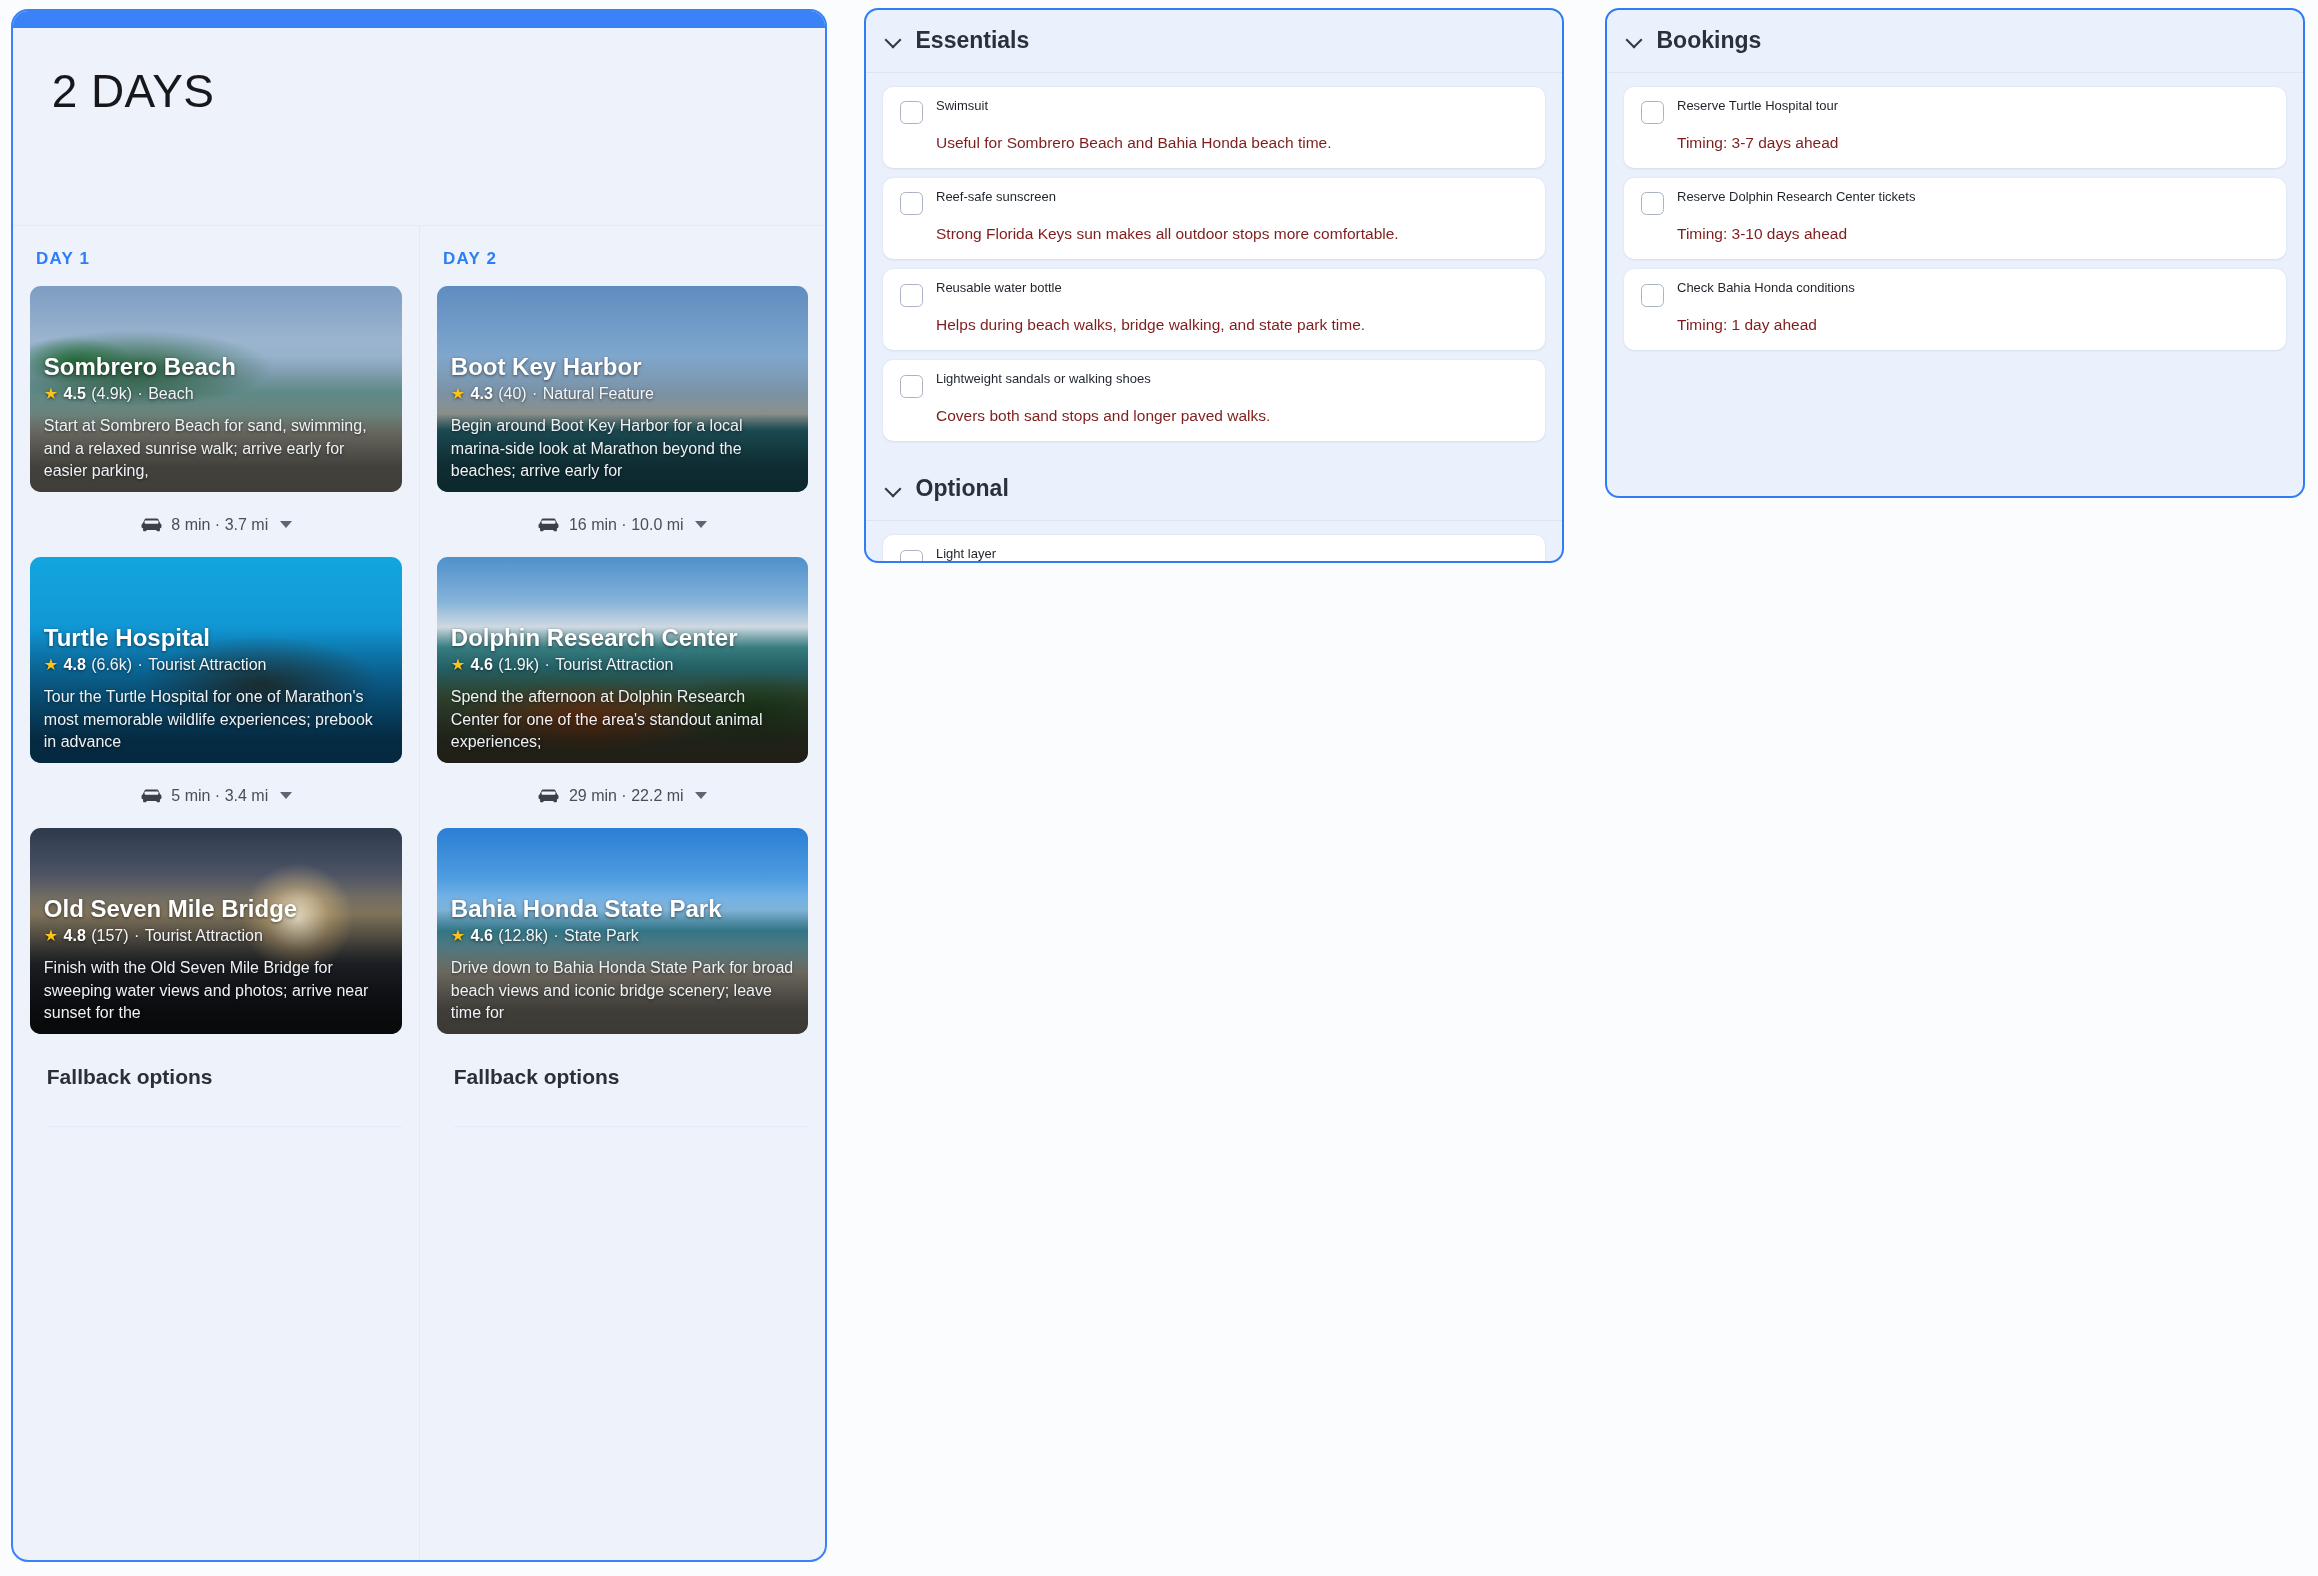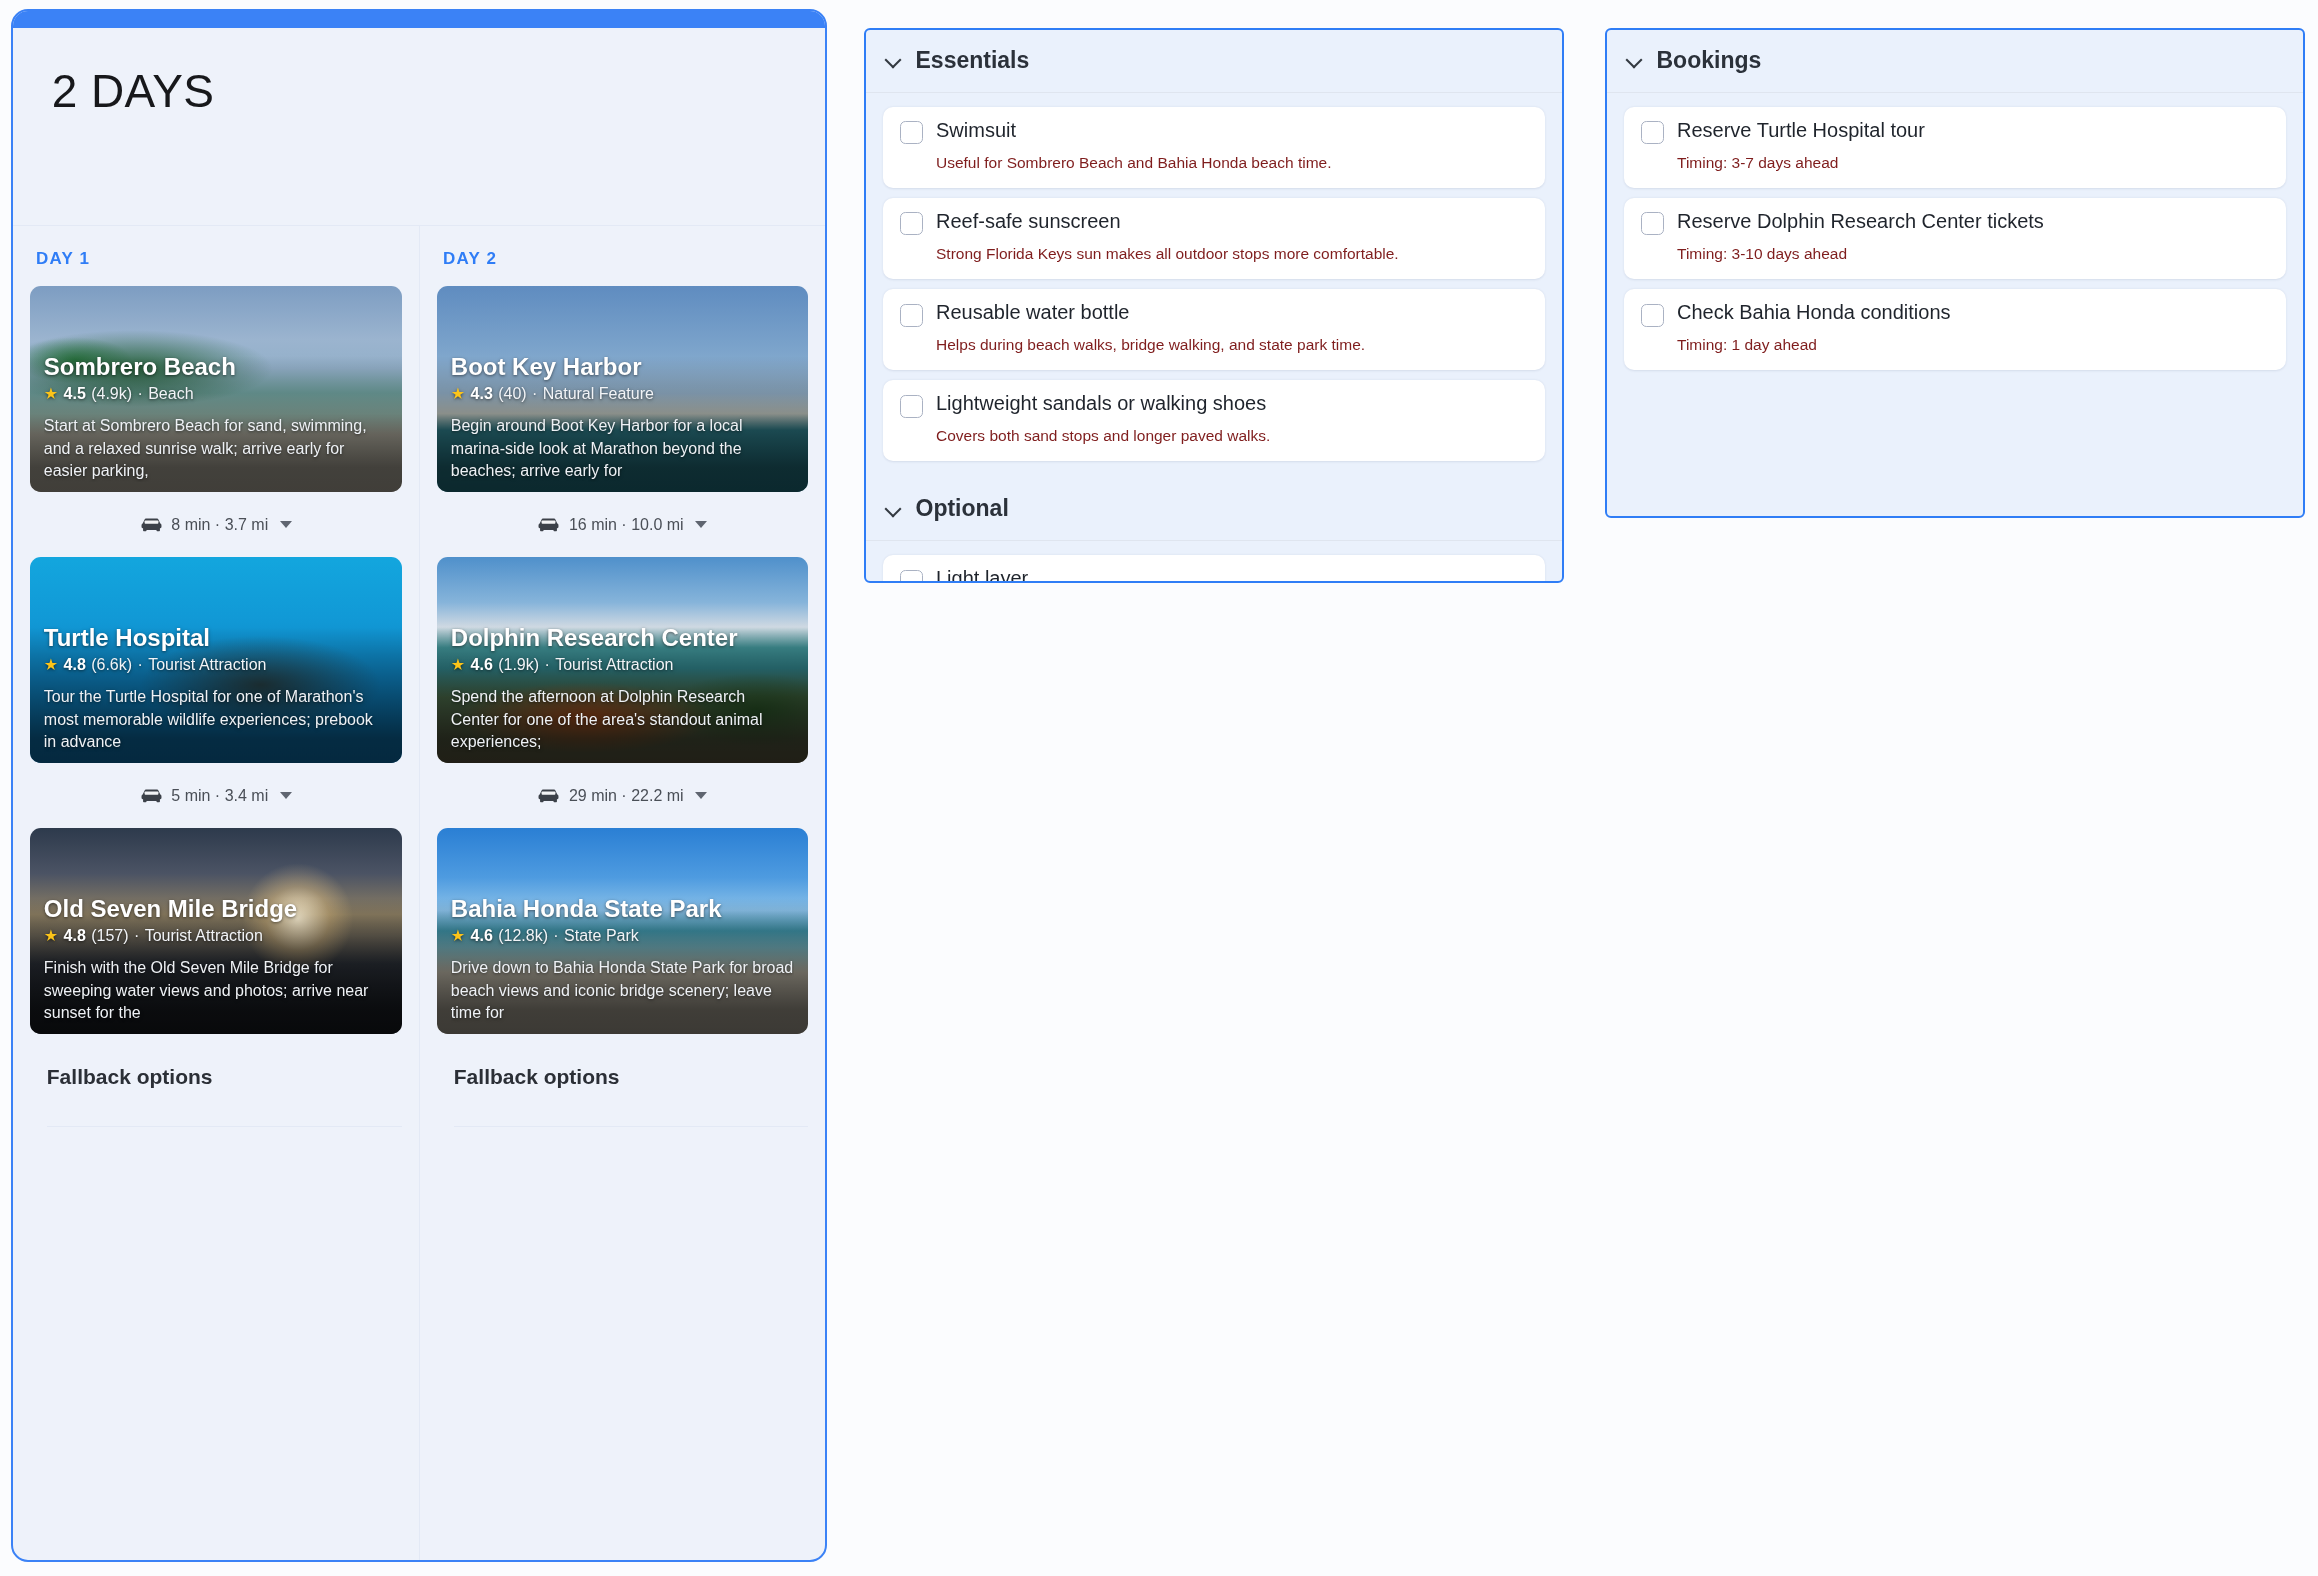--- a/index.html
+++ b/index.html
@@ -111,23 +111,22 @@
   .ph-bahia {
     background:
       linear-gradient(to bottom, #2a7fd4 0%, #4e9be0 24%, #89c0e8 40%, #3f93a8 50%, #6fa9b4 58%, #b8b2a3 70%, #9d978a 100%);
   }
 
   
   .check-panel {
     position: absolute;
     background: #eaf1fc;
     border: 2.3px solid #2f7df6;
-    border-radius: 6px;
+    border-radius: 14px;
     overflow: hidden;
-    margin-top: 20px;
   }
   .essentials-panel { left: 864px; top: 7.7px; width: 700px; height: 555px; }
   .bookings-panel   { left: 1605px; top: 7.7px; width: 700px; height: 490px; }
 
   .group-header {
     display: flex; align-items: center; gap: 14px;
     padding: 0 20px; height: 63px;
     border-bottom: 1.5px solid #dfe5ef;
   }
   .chev {
@@ -145,21 +144,21 @@
   .check-item {
     background: #fff; border-radius: 10px;
     box-shadow: 0 0.8px 2.3px rgba(20,40,80,.10);
     padding: 12.4px 17px 14px 17px;
   }
   .check-row { display: flex; align-items: flex-start; gap: 13px; }
   .checkbox {
     width: 23px; height: 23px; flex: 0 0 auto; margin-top: 2.3px;
     border: 1.9px solid #aab2c3; border-radius: 5.4px; background: #fff;
   }
-  .check-label { font-size: 20px; color: #1f242c; line-height: 1.15; }
+  .check-label { font-size: 13px; color: #1f242c; line-height: 1.15; }
   .check-note {
     margin-top: 7.7px; margin-left: 36px;
     font-size: 15.5px; color: #7f1d1d; line-height: 1.4;
   }
 </style>
 </head>
 <body>
 
 <div class="stage">
 

